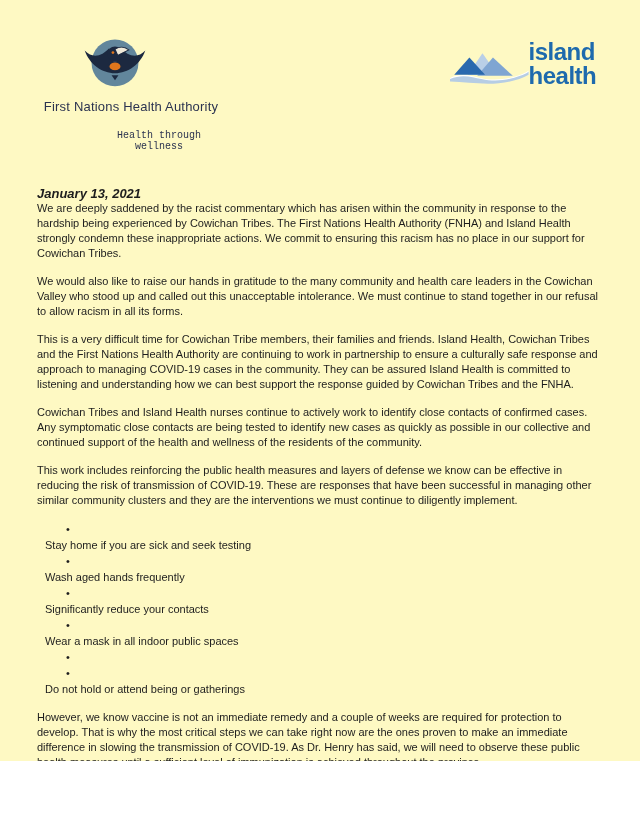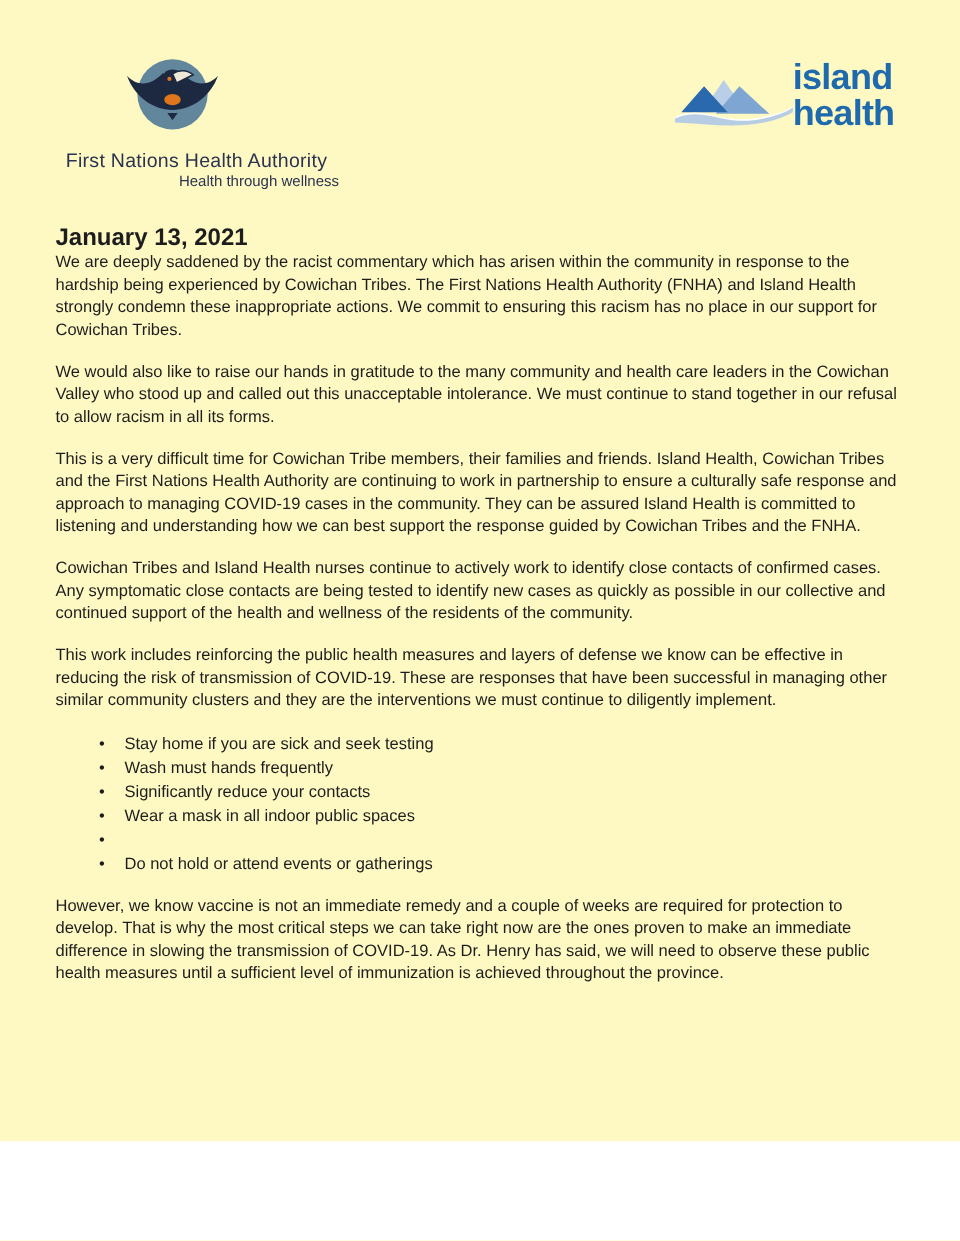--- a/index.html
+++ b/index.html
@@ -13,39 +13,39 @@
     display:flex;justify-content:space-between;align-items:flex-start;
     padding:34px 38px 0 36px;height:100px;
   }
   .fnha{width:220px;display:flex;flex-direction:column;align-items:flex-start;}
   .fnha-mark{width:110px;height:62px;margin-left:24px;}
   .fnha-name{
     font-size:13px;color:#2b3350;letter-spacing:.2px;margin-top:3px;
     width:190px;text-align:center;
   }
   .fnha-tagline{
-    font-size:10px;color:#2b3350;width:190px;text-align:right;
-    padding-left:56px;box-sizing:border-box;margin-top:2px;
+    font-size:10px;color:#2b3350;width:190px;text-align:center;
+    padding-left:56px;box-sizing:border-box;margin-top:16px;font-family:Liberation Mono, monospace;
   }
   .islandhealth{width:152px;display:flex;flex-direction:row;align-items:flex-start;margin-top:4px;}
   .ih-mark{width:150px;height:60px;}
   .ih-name{
     font-size:24px;font-weight:bold;color:#1e6aad;letter-spacing:-0.5px;
     margin-top:2px;line-height:1;
   }
   
   .content{padding:0 37px;}
-  .date{font-weight:bold;font-size:16px;margin-top:16px;}
+  .date{font-weight:bold;font-size:13px;margin-top:52px;font-style:italic;}
   .para{
     font-size:11px;line-height:15px;margin:0 0 13px 0;text-align:left;
   }
   .para.first{}
   .bullets{margin:0 0 13px 0;padding:0;list-style:none;}
   .bullets .item{
-    display:flex;font-size:11px;line-height:16px;
+    display:flex;font-size:11px;line-height:16px;flex-direction:column;
   }
   .bullets .marker{
     width:14px;text-align:center;margin-left:24px;flex:0 0 auto;
   }
   .bullets .marker::before{content:"\2022";}
   .bullets .text{margin-left:8px;}
 </style>
 </head>
 <body>
 
@@ -89,35 +89,35 @@
     <p class="para">Cowichan Tribes and Island Health nurses continue to actively work to identify close contacts of confirmed cases. Any symptomatic close contacts are being tested to identify new cases as quickly as possible  in our collective and continued support of the health and wellness of the residents of the community.</p>
     <p class="para">This work includes reinforcing the public health measures and layers of defense we know can be effective in reducing the risk of transmission of COVID-19. These are responses that have been successful in managing other similar community clusters and they are the interventions we must continue to diligently implement.</p>
 
     <ul class="bullets">
       <li class="item">
           <span class="marker"></span>
           <span class="text">Stay home if you are sick and seek testing</span>
         </li>
       <li class="item">
           <span class="marker"></span>
-          <span class="text">Wash must hands frequently</span>
+          <span class="text">Wash aged hands frequently</span>
         </li>
       <li class="item">
           <span class="marker"></span>
           <span class="text">Significantly reduce your contacts</span>
         </li>
       <li class="item">
           <span class="marker"></span>
           <span class="text">Wear a mask in all indoor public spaces</span>
         </li>
       <li class="item">
           <span class="marker"></span>
         </li>
       <li class="item">
           <span class="marker"></span>
-          <span class="text">Do not hold or attend events or gatherings</span>
+          <span class="text">Do not hold or attend being or gatherings</span>
         </li>
     </ul>
 
     <p class="para">However, we know vaccine is not an immediate remedy and a couple of weeks are required for protection to develop. That is why the most critical steps we can take right now are the ones proven to make an immediate difference in slowing the transmission of COVID-19. As Dr. Henry has said, we will need to observe these public health measures until a sufficient level of immunization is achieved throughout the province.</p>
   </div>
 
 </div>
 
 </body></html>

